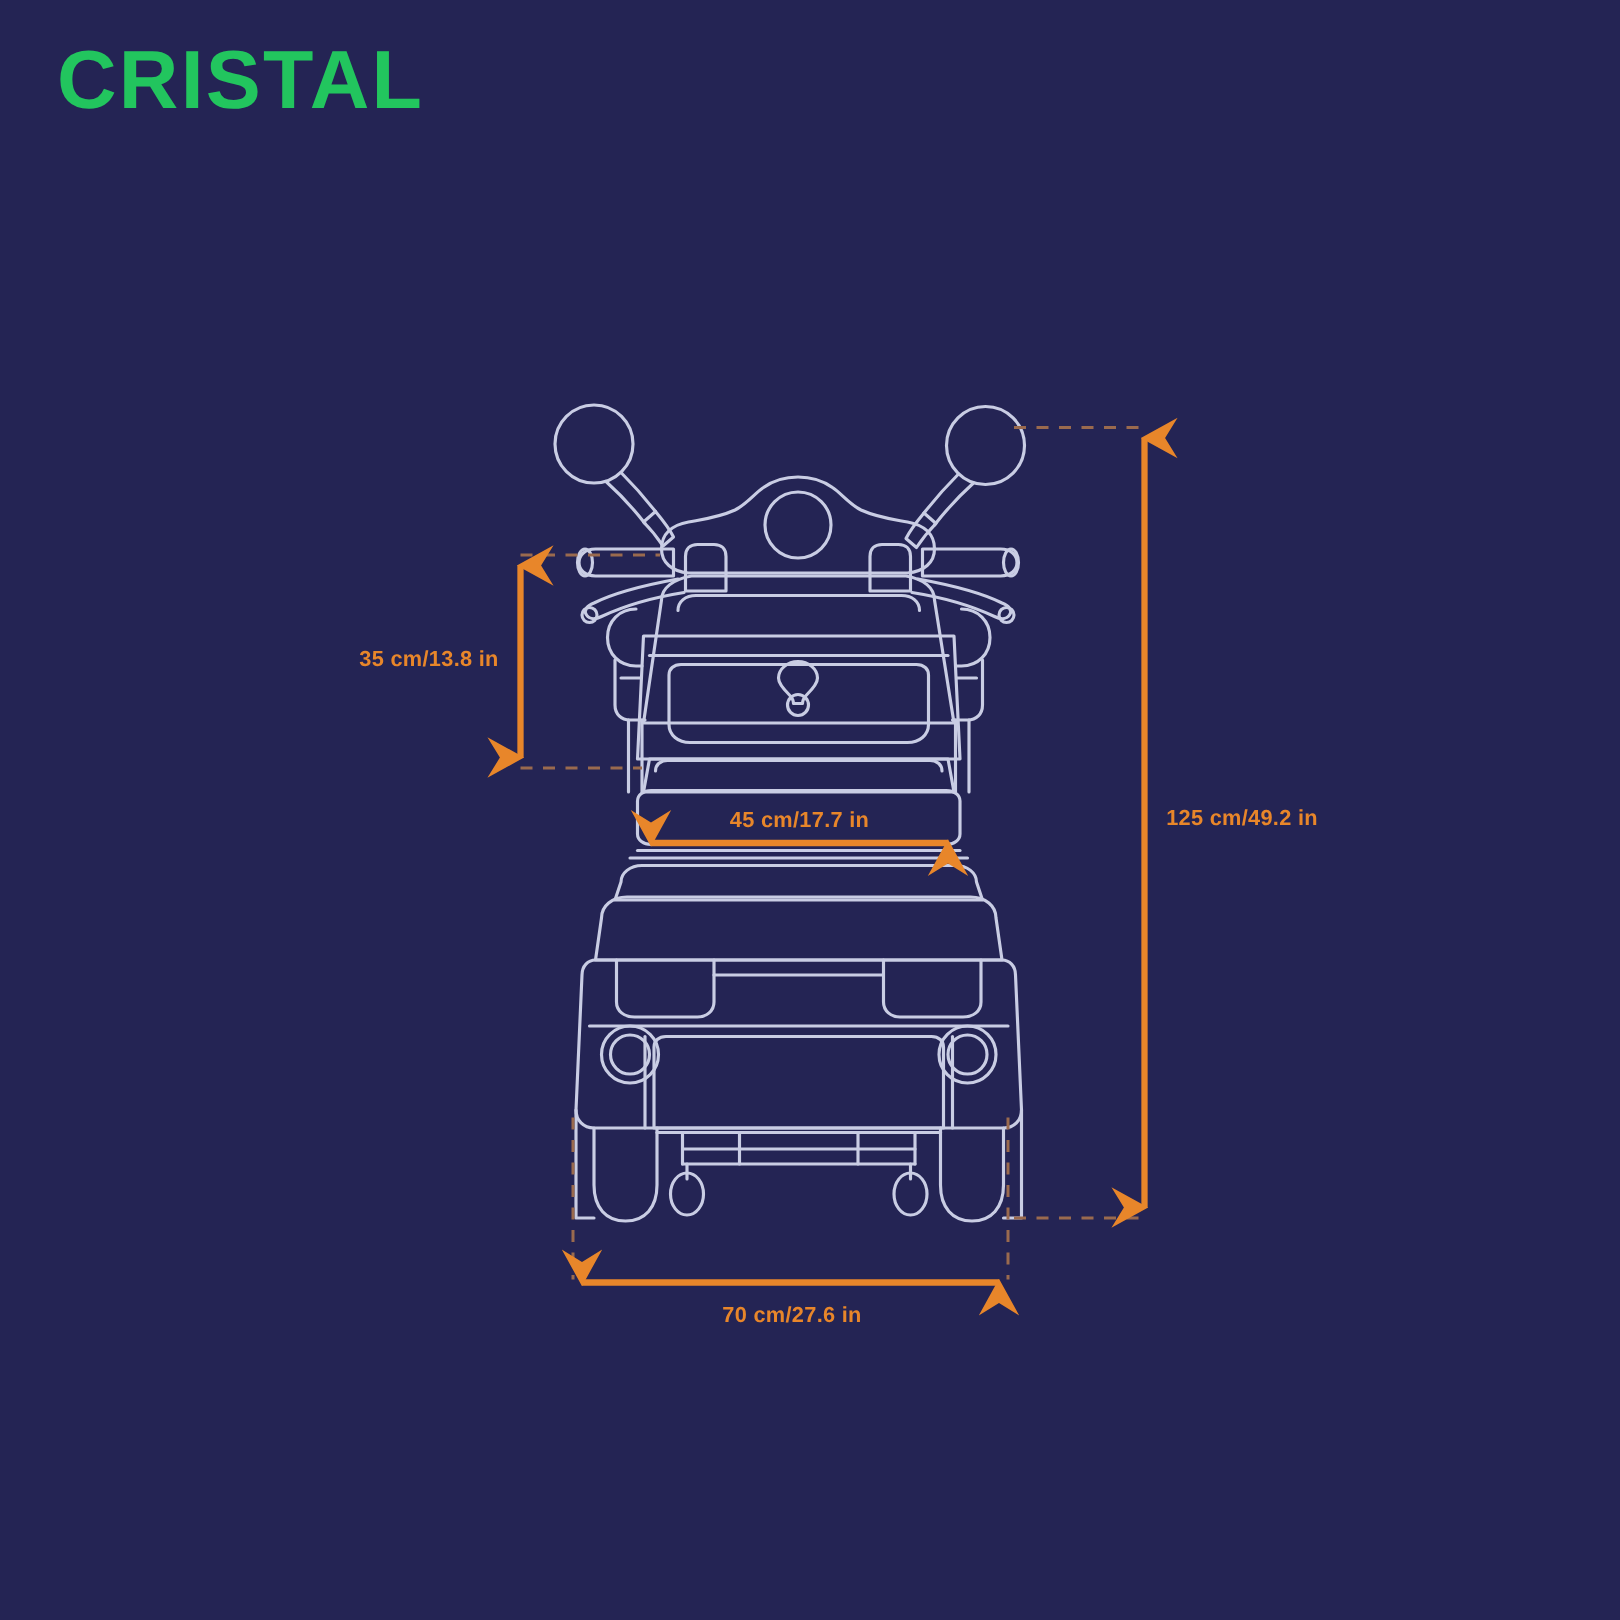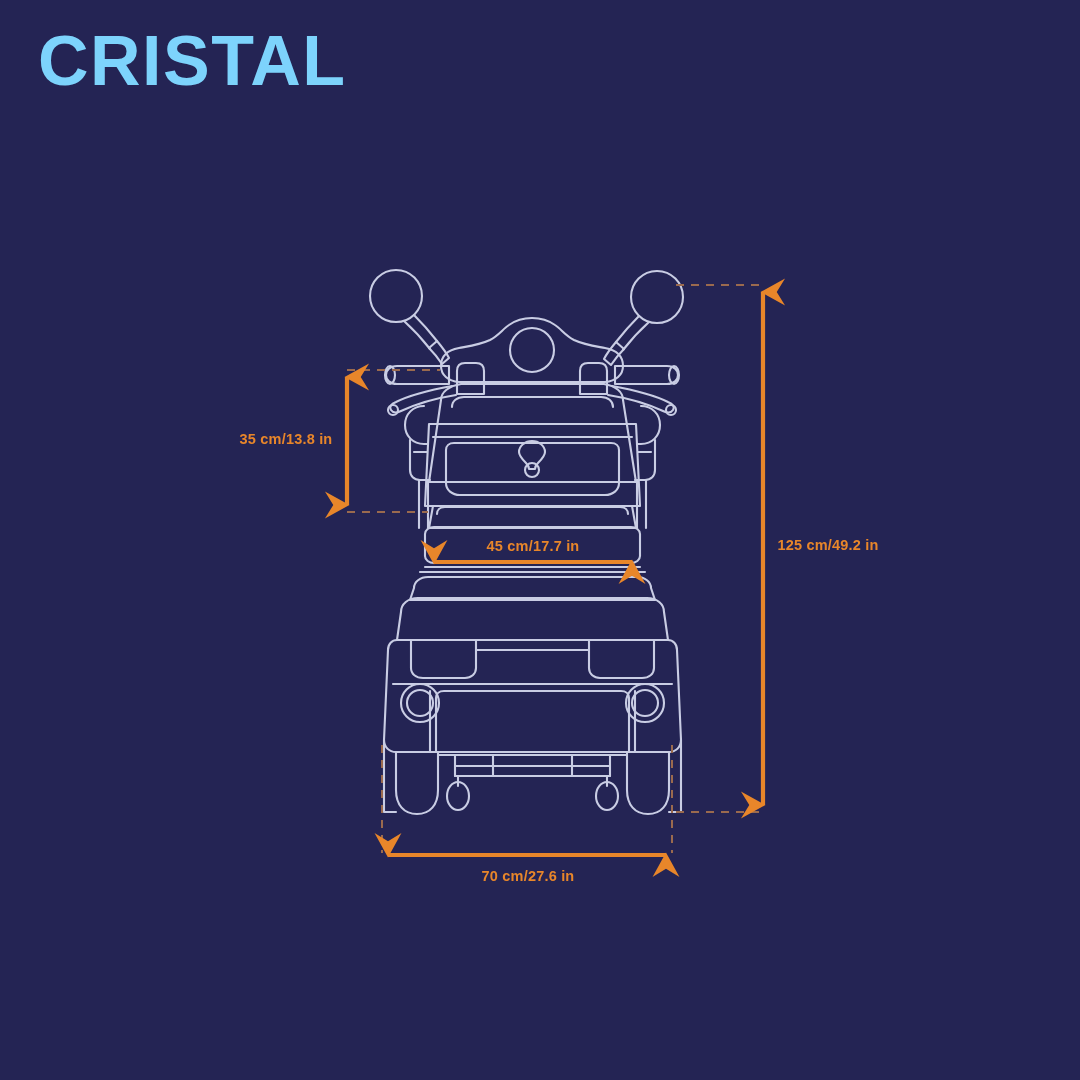--- a/index.html
+++ b/index.html
@@ -16,24 +16,24 @@
     width: 1080px;
     height: 1080px;
     background: #242454;
     overflow: hidden;
   }
   #brand-title {
     position: absolute;
     left: 38px;
     top: 26px;
     font-family: "Liberation Sans", sans-serif;
-    font-size: 70px;
+    font-size: 55px;
     font-weight: 700;
     letter-spacing: 1.5px;
-    color: #7dd3fc;
+    color: #22c55e;
     line-height: 1;
     white-space: nowrap;
     user-select: none;
   }
   #diagram-svg {
     position: absolute;
     left: 0;
     top: 0;
     width: 1080px;
     height: 1080px;

